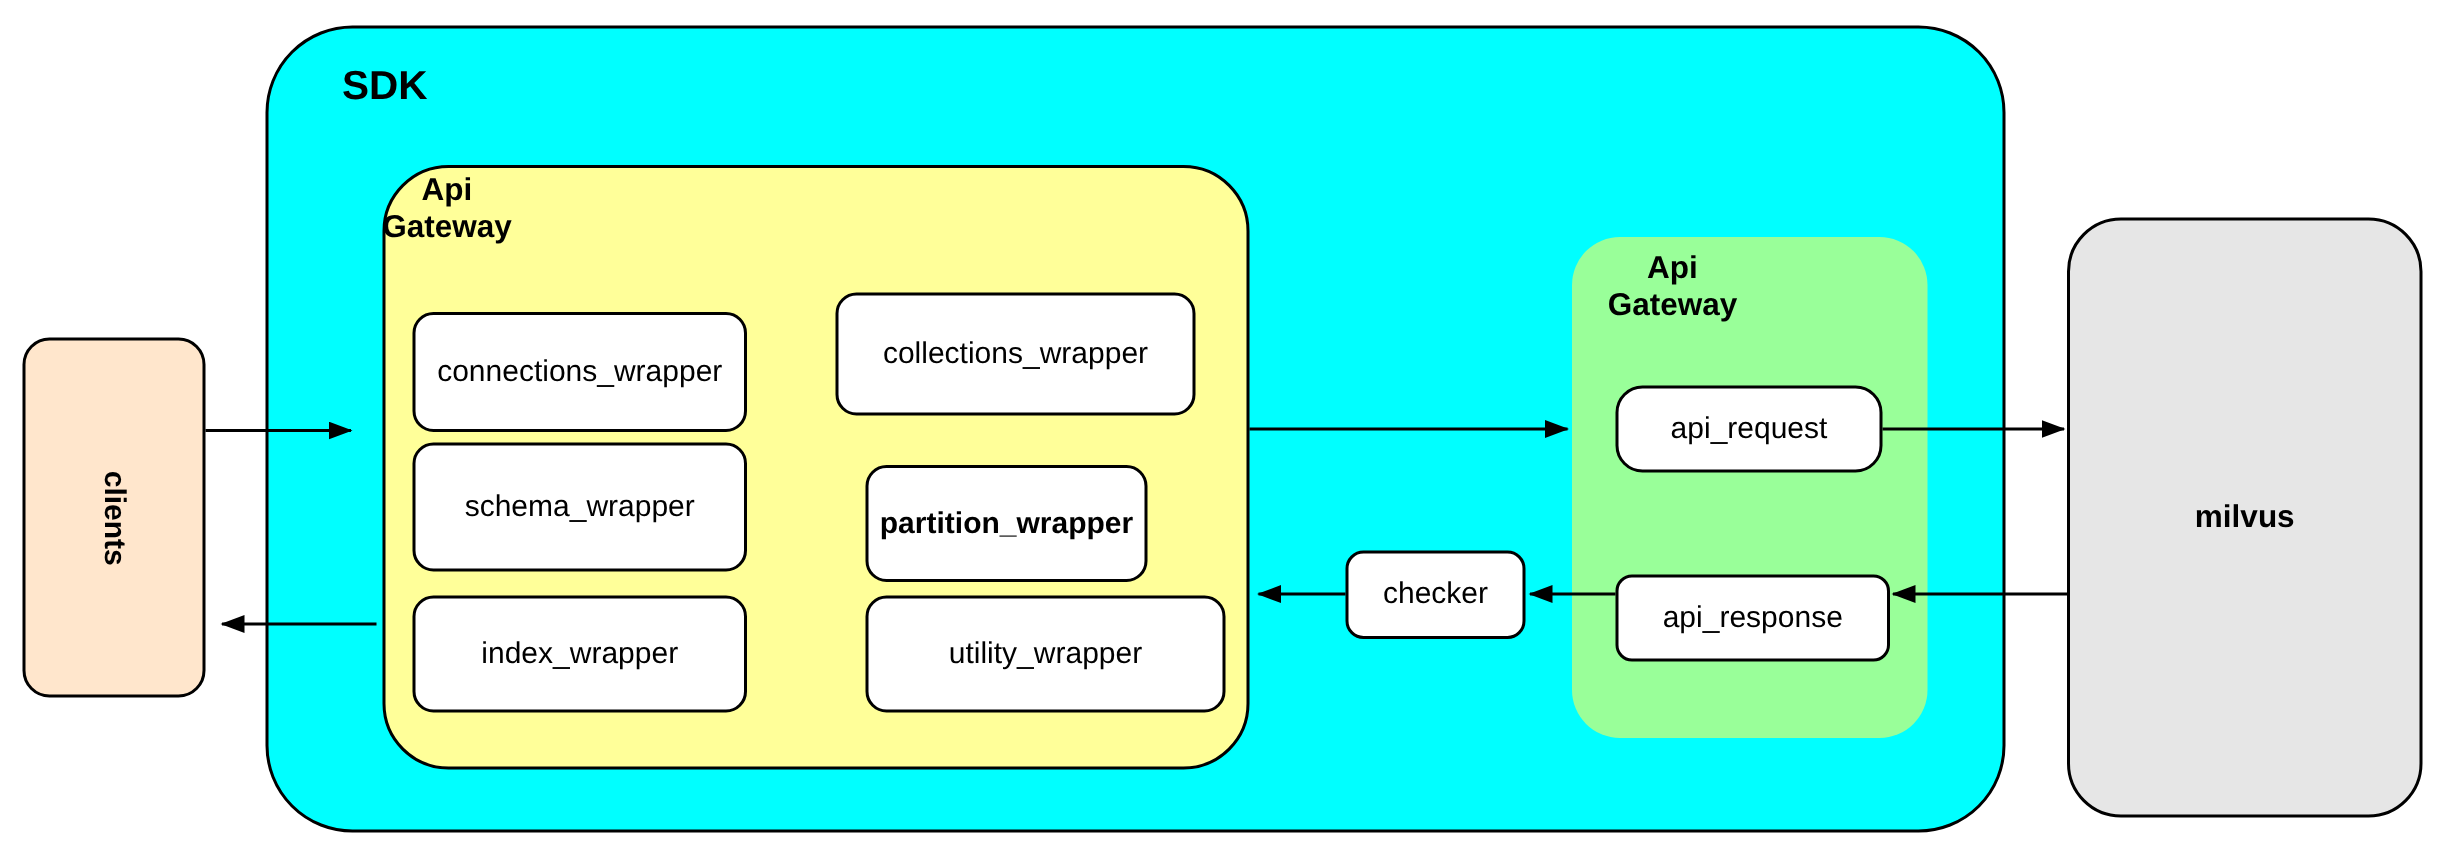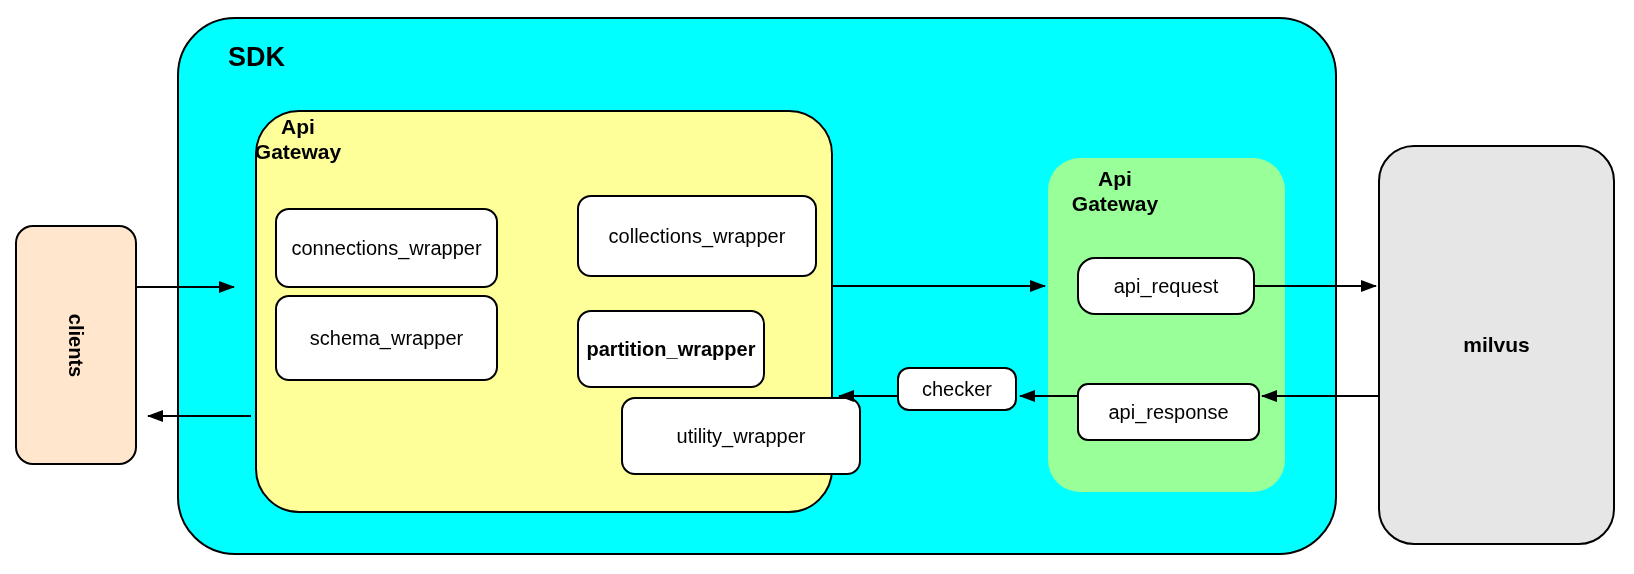--- a/index.html
+++ b/index.html
@@ -85,26 +85,26 @@
   
   .node {
     background: var(--node-fill);
     border: 2.5px solid var(--line);
     border-radius: 14px;
     display: flex; align-items: center; justify-content: center;
     font-size: 20px;
     white-space: nowrap;
   }
   .n-connections { left: 275px; top: 196px; width: 223px; height: 80px; margin-top: 12px; }
-  .n-collections { left: 577px; top: 195px; width: 240px; height: 82px; }
+  .n-collections { left: 557px; top: 195px; width: 240px; height: 82px; }
   .n-schema      { left: 275px; top: 295px; width: 223px; height: 86px; }
   .n-partition   { left: 577px; top: 310px; width: 188px; height: 78px; font-weight: bold; }
   .n-index       { left: 275px; top: 397px; width: 223px; height: 78px; }
-  .n-utility     { left: 577px; top: 397px; width: 240px; height: 78px; margin-left: 44px; }
-  .n-checker     { left: 897px; top: 367px; width: 120px; height: 44px; border-radius: 12px; }
+  .n-utility     { left: 577px; top: 397px; width: 240px; height: 78px; }
+  .n-checker     { left: 897px; top: 367px; width: 120px; height: 59px; border-radius: 12px; }
   .n-request     { left: 1077px; top: 257px; width: 178px; height: 58px; border-radius: 18px; }
   .n-response    { left: 1077px; top: 383px; width: 183px; height: 58px; border-radius: 11px; }
 
   .arrows {
     left: 0; top: 0; width: 1634px; height: 574px;
     pointer-events: none; z-index: 10;
   }
 </style>
 </head>
 <body>
@@ -121,20 +121,21 @@
   <div class="abs api-wrapper"></div>
   <div class="abs api-wrapper-label">
     <div>Api</div>
     <div>Gateway</div>
   </div>
 
   <div class="abs node n-connections">connections_wrapper</div>
   <div class="abs node n-collections">collections_wrapper</div>
   <div class="abs node n-schema">schema_wrapper</div>
   <div class="abs node n-partition">partition_wrapper</div>
+  <div class="abs node n-index">index_wrapper</div>
   <div class="abs node n-utility">utility_wrapper</div>
 
   <div class="abs node n-checker">checker</div>
 
   <div class="abs api-gateway"></div>
   <div class="abs api-gateway-label">
     <div>Api</div>
     <div>Gateway</div>
   </div>
 

